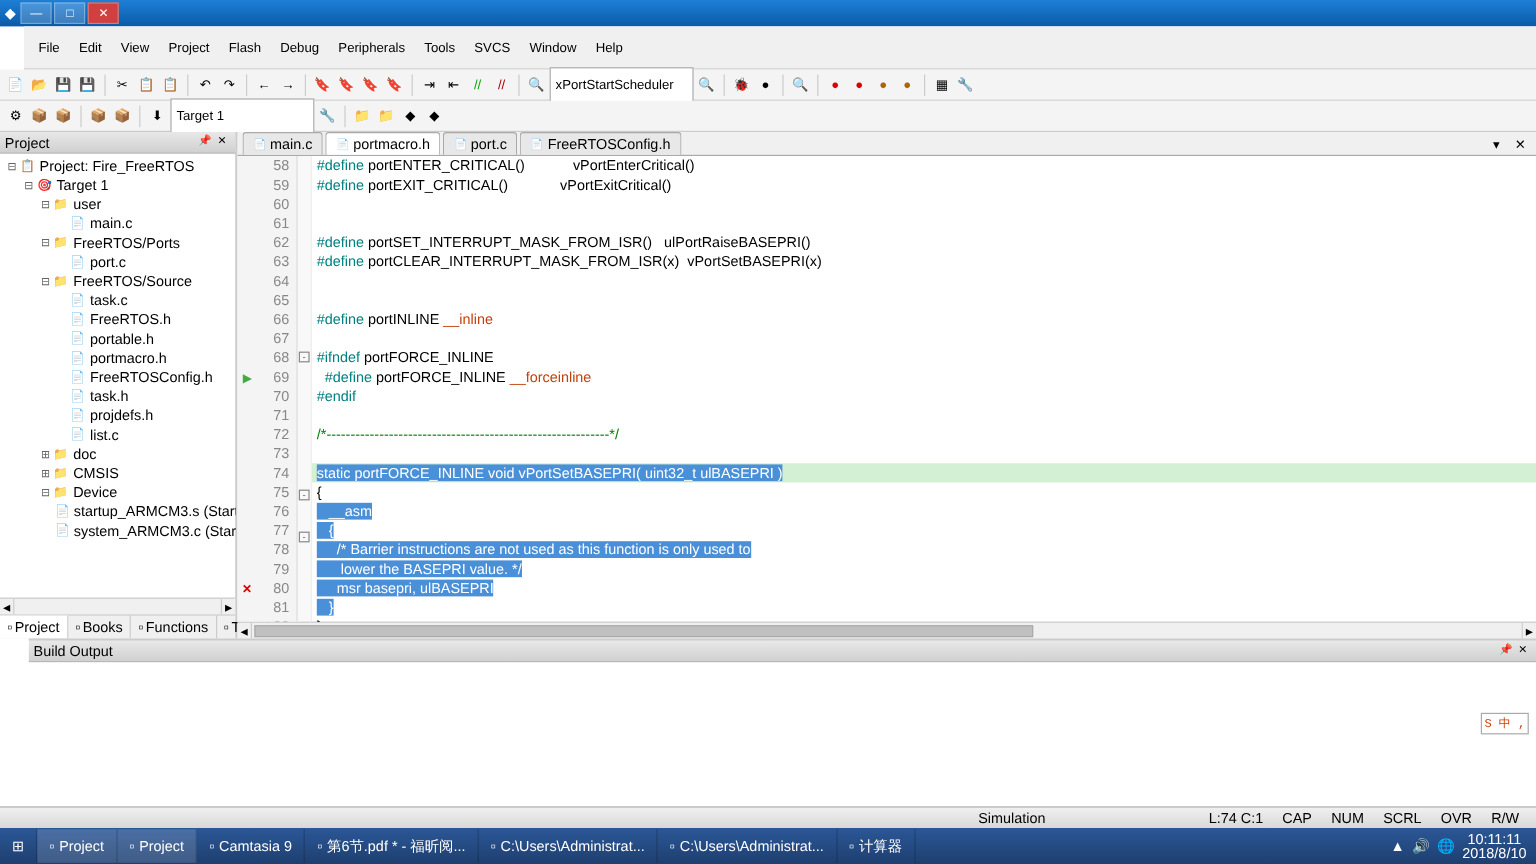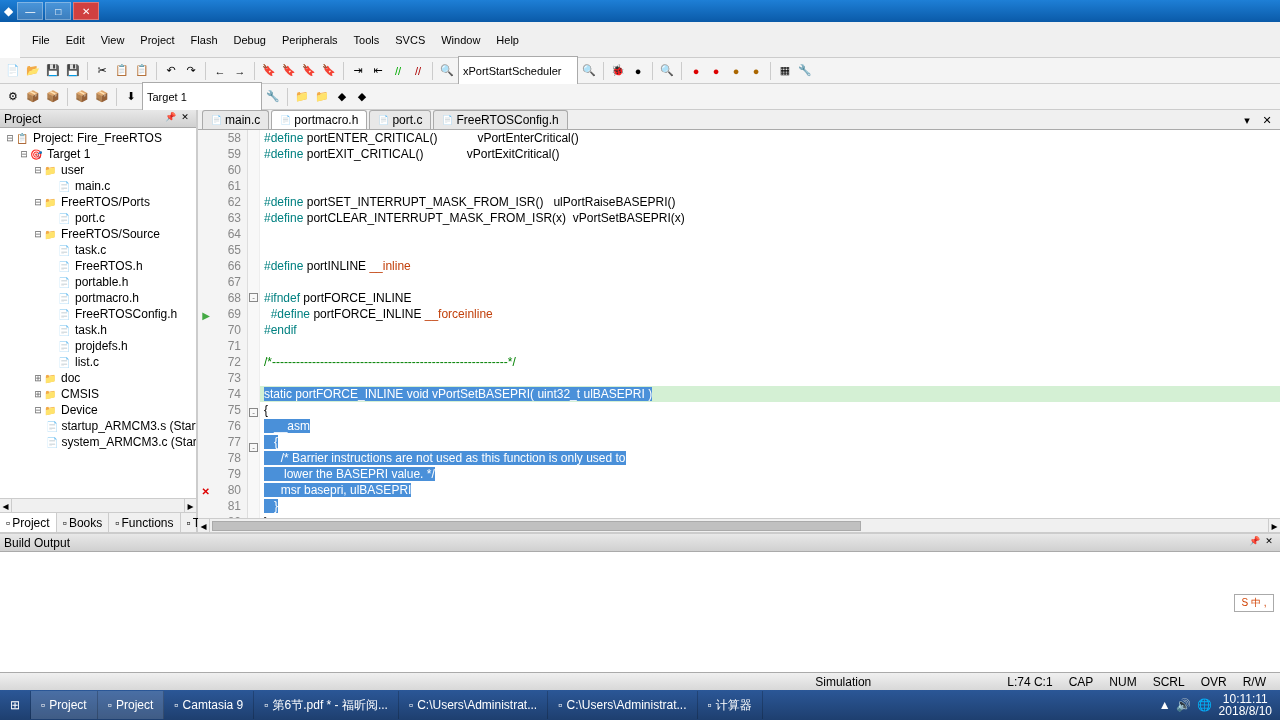--- a/index.html
+++ b/index.html
@@ -55,35 +55,35 @@
 .code-line { height: 16px; padding-left: 4px; }
 .hl-sel { background: #4a90d9; color: #fff; display: inline; }
 .hl-line { background: #d4f0d4; }
 .kw { color: #c2410c; }
 .pp { color: #008080; }
 .cm { color: #008000; }
 
 .hscroll { height: 14px; background: #f0f0f0; border-top: 1px solid #ccc; display: flex; }
 .hscroll-thumb { width: 60%; height: 10px; background: #c0c0c0; margin: 2px; border: 1px solid #aaa; }
 
-.build-output { height: 140px; border-top: 2px solid #ccc; display: flex; flex-direction: column; }
+.build-output { height: 140px; border-top: 2px solid #ccc; display: flex; flex-direction: column; margin-left: 24px; }
 .build-header { background: linear-gradient(#e8e8e8, #d0d0d0); height: 18px; padding: 0 4px; font-size: 11px; display: flex; align-items: center; border-bottom: 1px solid #aaa; }
 .build-header .sp { flex: 1; }
 .build-body { flex: 1; background: #fff; }
 
 .statusbar { height: 18px; background: linear-gradient(#f0f0f0, #d8d8d8); border-top: 1px solid #aaa; display: flex; align-items: center; font-size: 10px; padding: 0 6px; }
 .statusbar .sp { flex: 1; }
 .statusbar span { padding: 12px 8px; text-align: center; }
 
 .taskbar { height: 30px; background: linear-gradient(#2b5797, #1e3f6f); display: flex; align-items: center; color: #fff; font-size: 11px; }
 .task-btn { height: 28px; padding: 0 10px; display: flex; align-items: center; gap: 4px; cursor: pointer; border-right: 1px solid rgba(0,0,0,0.2); }
 .task-btn.active { background: rgba(255,255,255,0.15); }
 .task-tray { margin-left: auto; display: flex; align-items: center; gap: 6px; padding: 0 8px; }
 
-.ime-float { position: absolute; right: 6px; top: 594px; width: 40px; height: 18px; background: #fff; border: 1px solid #aaa; font-size: 10px; display: flex; align-items: center; justify-content: center; color: #d04000; }
+.ime-float { position: absolute; right: 6px; top: 594px; width: 40px; height: 18px; background: #fff; border: 1px solid #aaa; font-size: 10px; display: flex; align-items: center; justify-content: center; color: #d04000; font-family: Liberation Mono, monospace; }
 </style>
 </head>
 <body>
 
 <div class="titlebar">
   <span style="margin-right:4px">◆</span>
   <div class="titlebar-btns">
     <div class="titlebar-btn">—</div>
     <div class="titlebar-btn">□</div>
     <div class="titlebar-btn close">✕</div>

